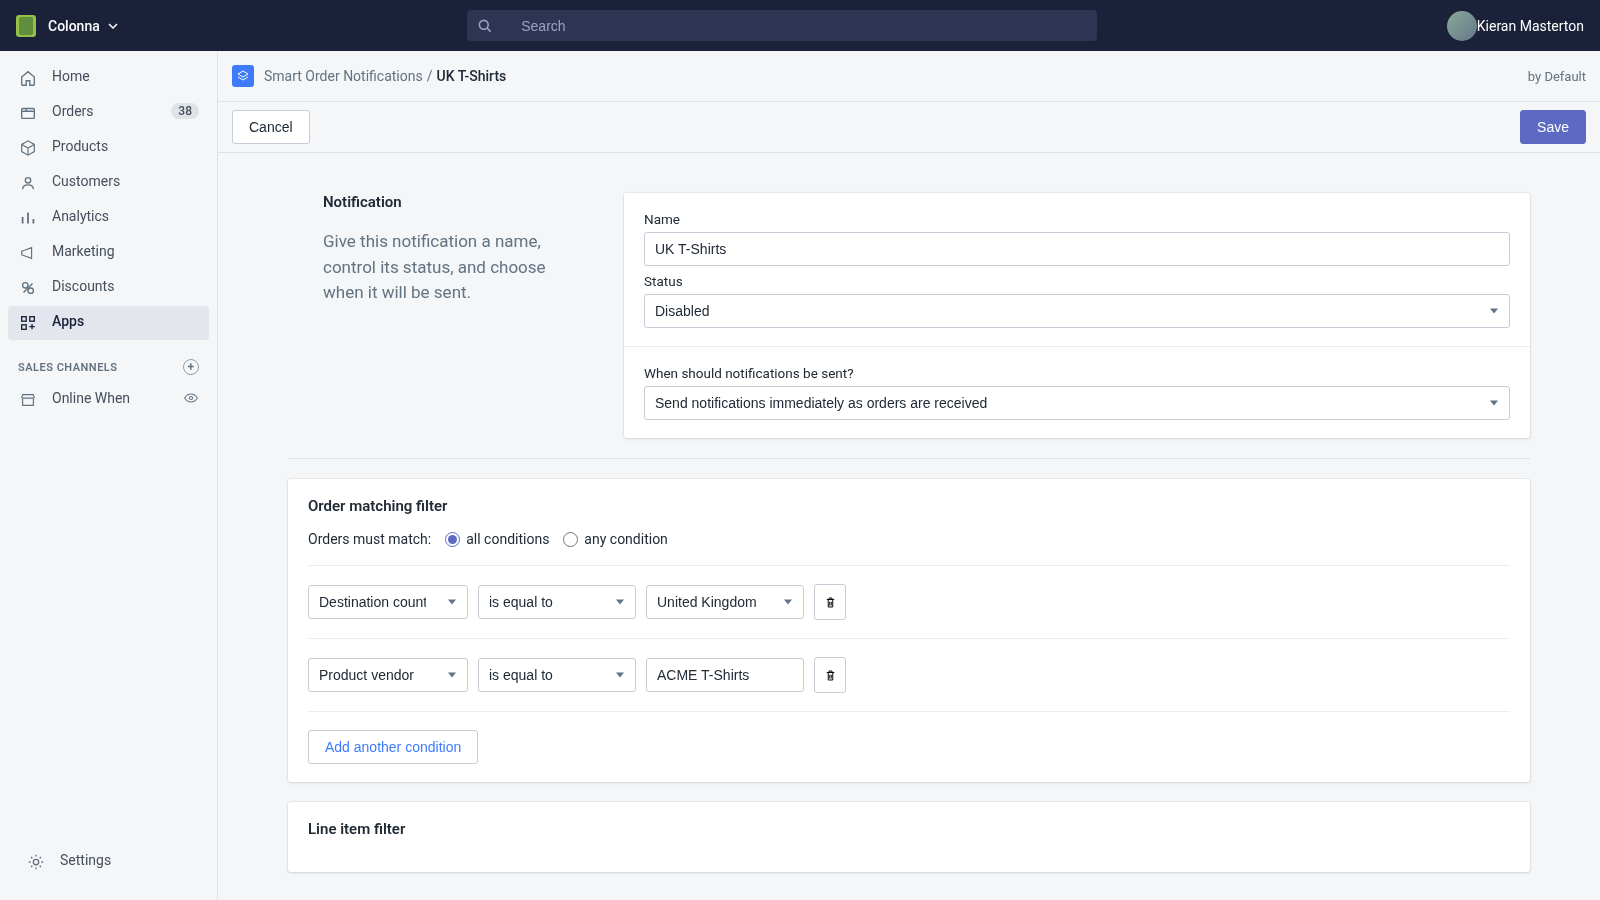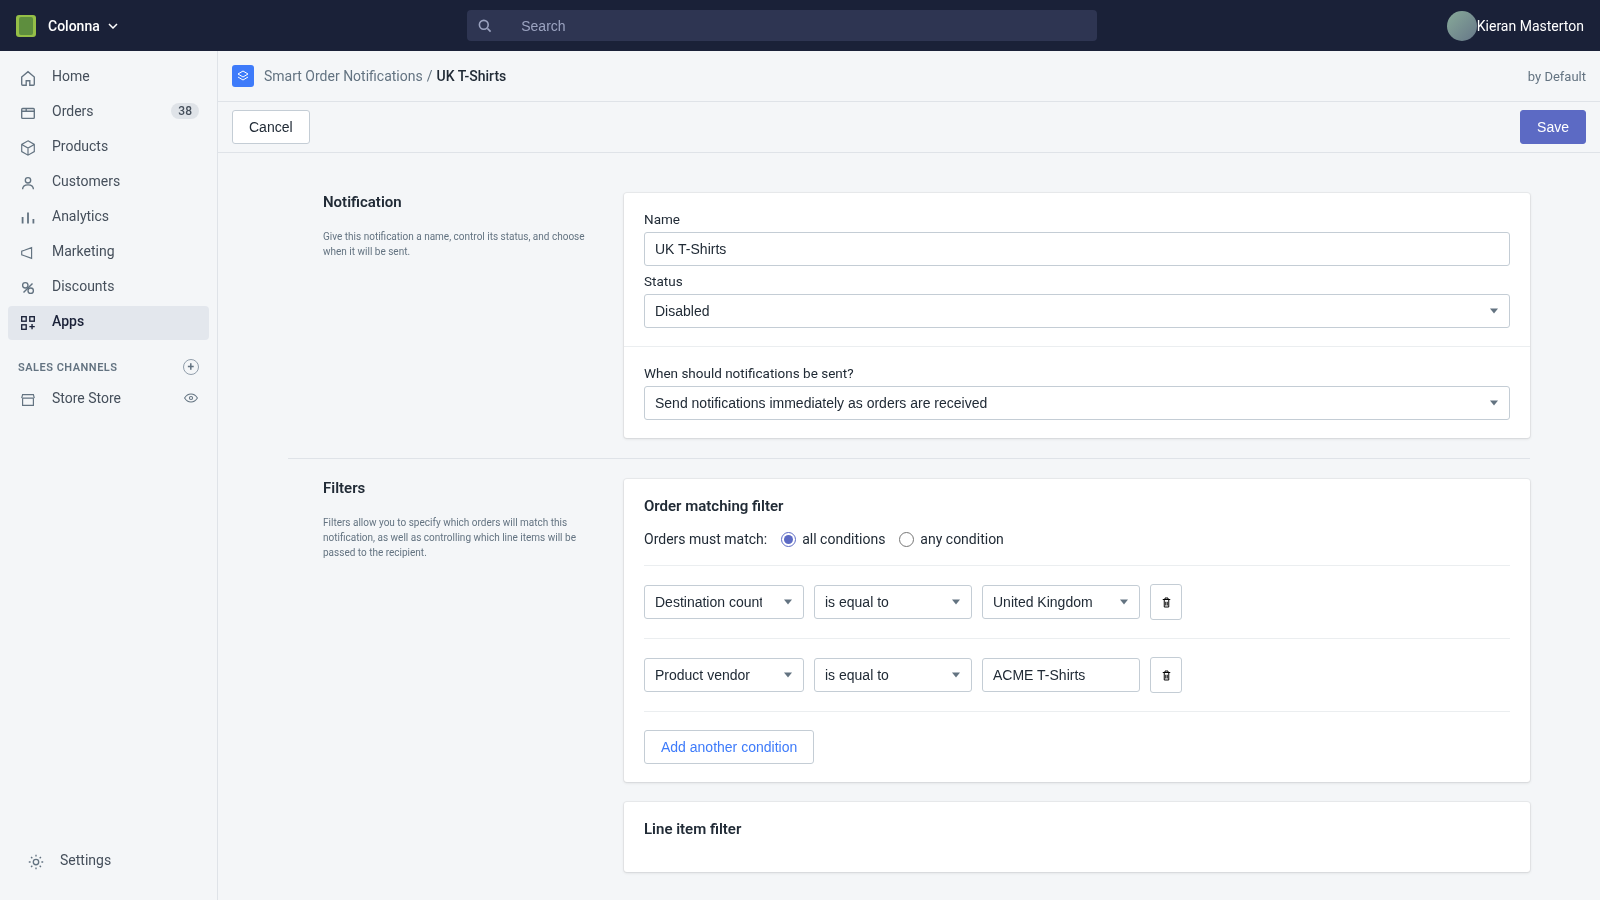--- a/index.html
+++ b/index.html
@@ -42,21 +42,21 @@
 .actions-bar { border-bottom: 1px solid #dfe3e8; padding: 8px 14px; display: flex; align-items: flex-start; }
 .btn { border: 1px solid #c4cdd5; background: #fff; border-radius: 3px; padding: 8px 16px; font-size: 14px; cursor: pointer; color: #212b36; }
 .btn-primary { background: #5c6ac4; border-color: #5c6ac4; color: #fff; }
 .btn-secondary { color: #3e7bfa; border-color: #c4cdd5; background:#fff;}
 
 .content { padding: 20px 14px 40px; max-width: 1270px; margin: 0 auto; }
 .section { display: flex; gap: 16px; padding: 20px 0; }
 .section + .section { border-top: 1px solid #dfe3e8; }
 .section-desc { width: 320px; padding-left: 35px; padding-right: 20px; }
 .section-desc h2 { font-size: 15px; font-weight: 600; margin-bottom: 18px; }
-.section-desc p { color: #637381; font-size: 10px; line-height: 1.5; }
+.section-desc p { color: #637381; font-size: 17px; line-height: 1.5; }
 .card { flex: 1; background: #fff; border-radius: 3px; box-shadow: 0 0 0 1px rgba(63,63,68,.05), 0 1px 3px rgba(63,63,68,.15); }
 .card-inner { padding: 18px 20px; }
 .card-inner + .card-inner { border-top: 1px solid #ebeef0; }
 .field-label { font-size: 13.5px; color: #212b36; margin-bottom: 5px; display: block; }
 .input, .select { width: 100%; border: 1px solid #c4cdd5; border-radius: 3px; padding: 8px 10px; font-size: 14px; background: #fff; color: #212b36; outline: none; }
 .select-wrap { position: relative; }
 .select-wrap::after { content:''; position:absolute; right:12px; top:50%; width:0;height:0;border-left:4px solid transparent;border-right:4px solid transparent;border-top:5px solid #637381; transform:translateY(-50%); pointer-events:none;}
 .select { appearance: none; padding-right: 41px; }
 .mb16 { margin-bottom: 7px; }
 
@@ -185,21 +185,21 @@
       <span>SALES CHANNELS</span>
       <span class="add">+</span>
     </div>
     <div class="nav">
       <div class="nav-item">
         <span class="icon">
             <svg viewBox="0 0 20 20" width="18" height="18">
               <path d="M3 8l1-4h12l1 4M4 8v8h12V8M4 8h12" stroke="#637381" stroke-width="1.3" fill="none"></path>
             </svg>
           </span>
-        <span>Store Store</span>
+        <span>Online When</span>
         <span class="right-icon"><svg viewBox="0 0 20 20" width="16" height="16">
               <path d="M2 10s3-5 8-5 8 5 8 5-3 5-8 5-8-5-8-5z" stroke="#637381" stroke-width="1.3" fill="none"></path>
               <circle cx="10" cy="10" r="2" stroke="#637381" stroke-width="1.3" fill="none"></circle>
             </svg></span>
       </div>
     </div>
     <div class="settings-link">
       <div class="nav">
         <div class="nav-item">
           <span class="icon">
@@ -254,24 +254,20 @@
           <div class="card-inner">
             <label class="field-label">When should notifications be sent?</label>
             <div class="select-wrap">
               <select class="select"><option>Send notifications immediately as orders are received</option></select>
             </div>
           </div>
         </div>
       </div>
 
       <div class="section">
-        <div class="section-desc">
-          <h2>Filters</h2>
-          <p>Filters allow you to specify which orders will match this notification, as well as controlling which line items will be passed to the recipient.</p>
-        </div>
         <div style="flex:1">
           <div class="card">
             <div class="card-inner">
               <div class="card-head">Order matching filter</div>
               <div class="radio-row">
                 <span>Orders must match:</span>
                 <label>
                     <input type="radio" name="m" checked="" style="">
                     <span>all conditions</span>
                   </label>

